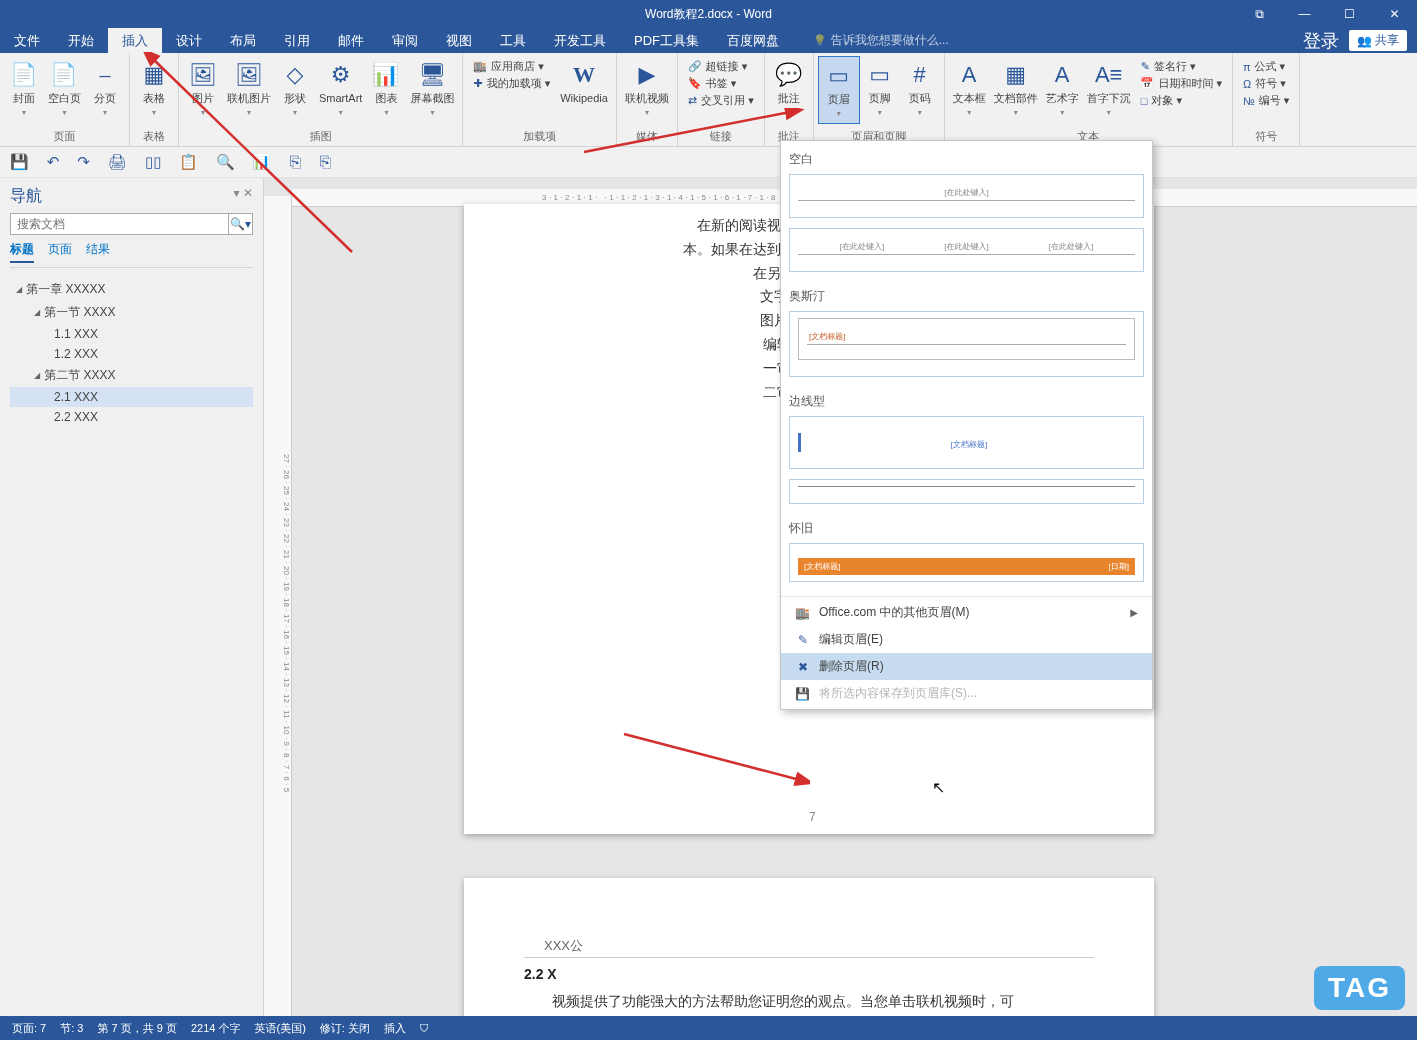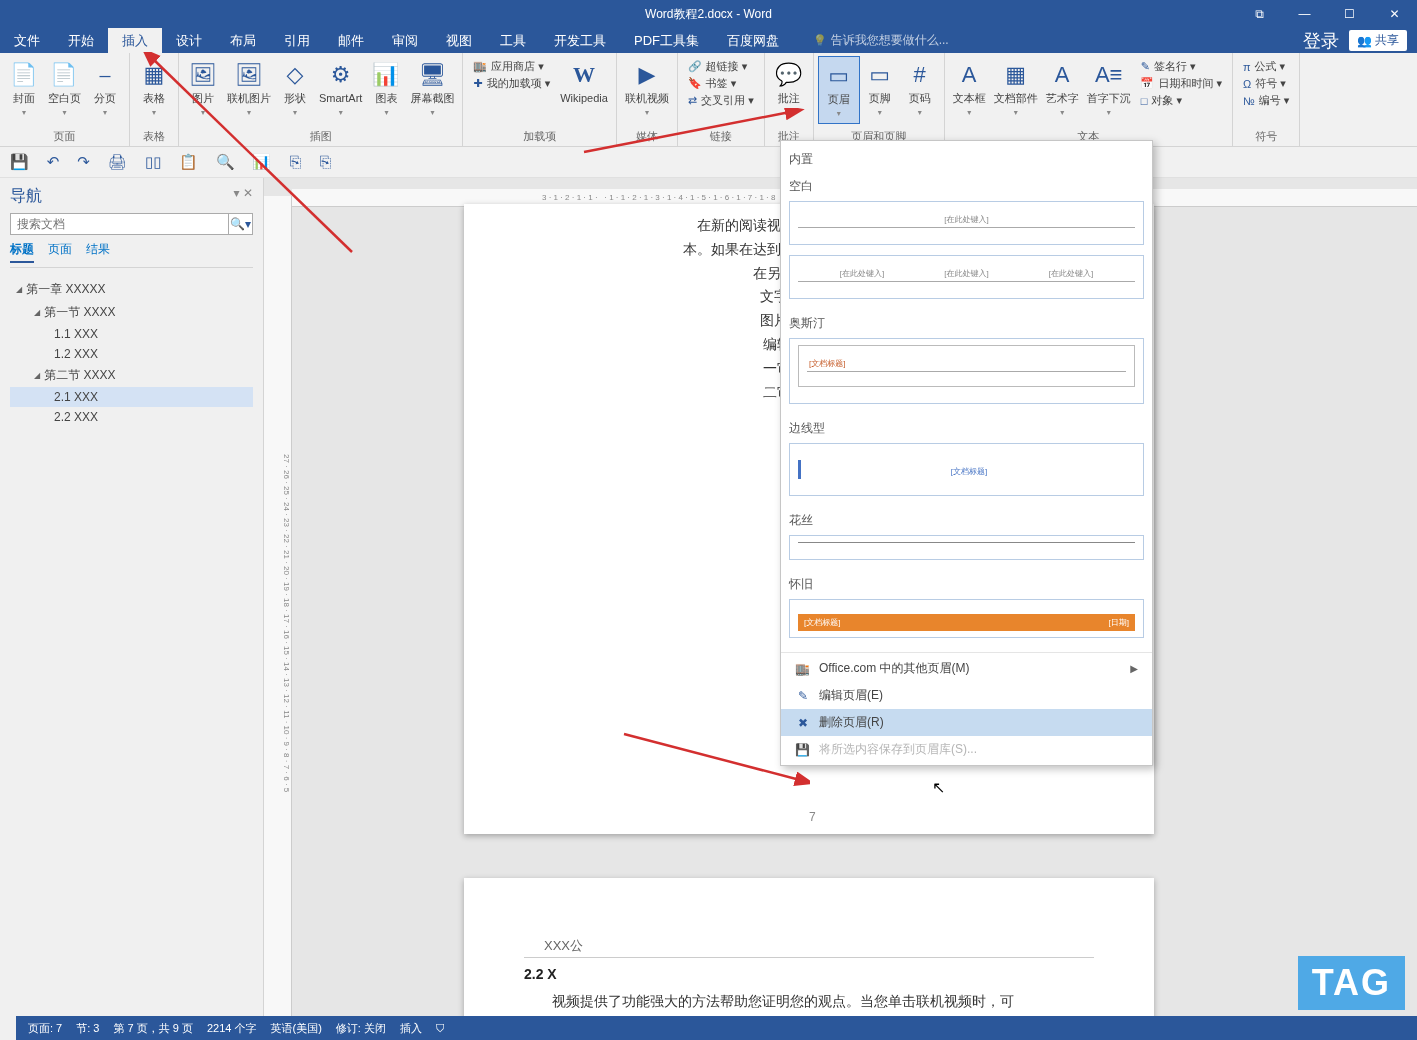--- a/index.html
+++ b/index.html
@@ -84,28 +84,28 @@
 .dropdown .foot-item .arrow { margin-left:auto; font-size:10px; color:#666;}
 .dropdown ::-webkit-scrollbar { width: 18px; }
 .dropdown ::-webkit-scrollbar-track { background:#f0f0f0;}
 .dropdown ::-webkit-scrollbar-thumb { background:#c1c1c1;}
 .dropdown ::-webkit-scrollbar-button { background:#e8e8e8; height:18px; border:1px solid #ccc;}
 
 
 .arrow-svg { position:absolute; pointer-events:none; z-index:200;}
 
 
-.statusbar { position:absolute; bottom:0; left:16px; right:0; height: 24px; background:#2b579a; color:#fff; font-size:11px; display:flex; align-items:center; padding: 0 12px; gap:14px;}
+.statusbar { position:absolute; bottom:0; left:0; right:0; height: 24px; background:#2b579a; color:#fff; font-size:11px; display:flex; align-items:center; padding: 0 12px; gap:14px;}
 .statusbar .sp { margin-left:auto;}
 
 
 .watermark { position:absolute; right:12px; bottom: 30px; display:flex; align-items:center; z-index:300; }
 .watermark .txt1 { color:#e53935; font-size:26px; font-weight:bold; font-style:italic; line-height:1;}
 .watermark .txt2 { color:#377fd9; font-size:18px; font-weight:bold;}
-.watermark .tag { background:#4fa9e6; color:#fff; font-size:36px; font-weight:bold; padding:6px 14px; margin-left:12px; border-radius:0; letter-spacing:2px;}
+.watermark .tag { background:#4fa9e6; color:#fff; font-size:28px; font-weight:bold; padding:6px 14px; margin-left:12px; border-radius:8px; letter-spacing:2px;}
 .tell-me { color: rgba(255,255,255,0.7); font-size:12px; margin-left:20px; display:flex; align-items:center; gap:4px;}
 .tell-me::before { content:"💡"; font-size:11px; opacity:0.7;}
 </style>
 </head>
 <body>
 
 <div class="titlebar">
   <span>Word教程2.docx - Word</span>
   <div class="title-controls">
     <div>⧉</div>
@@ -421,21 +421,20 @@
           <div>　　视频提供了功能强大的方法帮助您证明您的观点。当您单击联机视频时，可</div>
           <div>以在想要添加的视频的嵌入代码中进行粘贴。您也可以键入一个关键字以联机搜</div>
           <div>索最适合您的文档的视频。</div>
         </div>
     </div>
   </div>
 </div>
 
 <div class="dropdown">
   <div class="scroll" id="ddscroll">
-      <div class="cat">内置</div>
       <div class="cat">空白</div>
       <div class="preview">
         <div class="hdr-line">
           <span>[在此处键入]</span>
         </div>
       </div>
       <div class="preview">
         <div class="hdr-line">
           <span>[在此处键入]</span>
           <span>[在此处键入]</span>
@@ -449,21 +448,20 @@
             <span style="color:#c55b28;">[文档标题]</span>
           </div>
         </div>
       </div>
       <div class="cat">边线型</div>
       <div class="preview">
         <div class="hdr-line blue" style="margin-top:10px;">
           <span style="color:#4472c4;">[文档标题]</span>
         </div>
       </div>
-      <div class="cat">花丝</div>
       <div class="preview">
         <div style="border-bottom:1px solid #888;"></div>
       </div>
       <div class="cat">怀旧</div>
       <div class="preview" style="padding: 14px 8px 6px;">
         <div class="orange-band">
           <span>[文档标题]</span>
           <span>[日期]</span>
         </div>
       </div>

